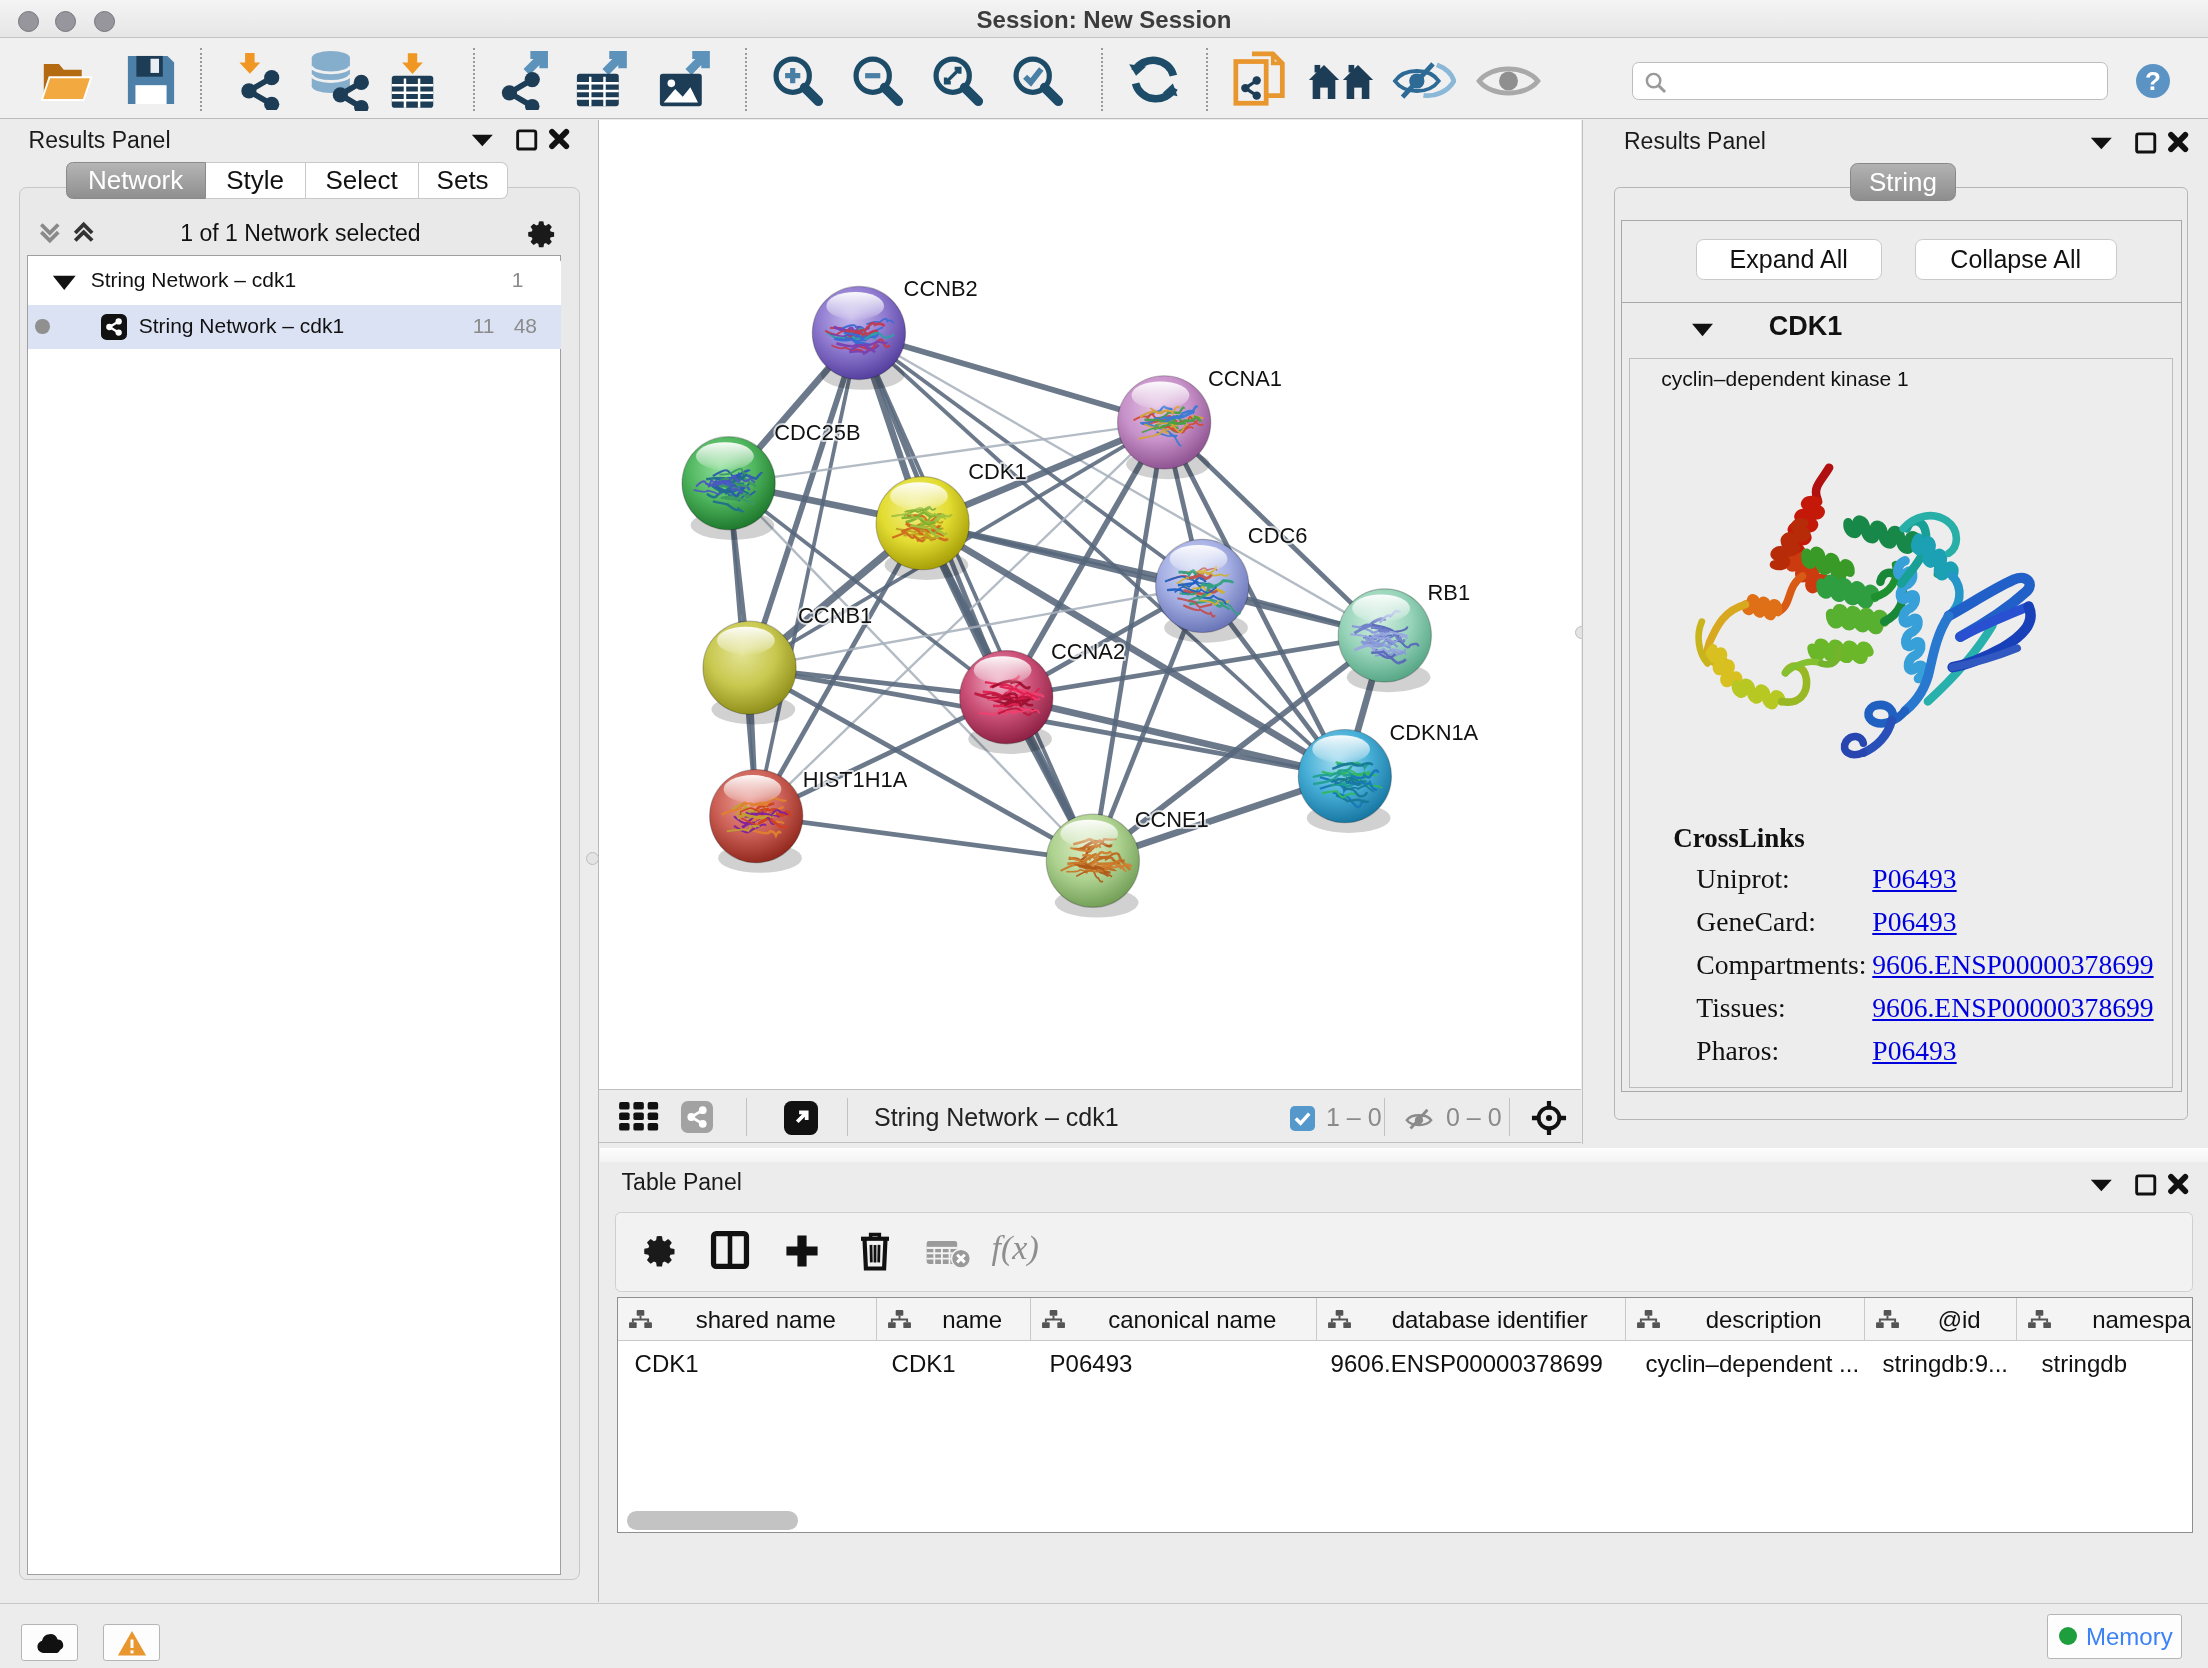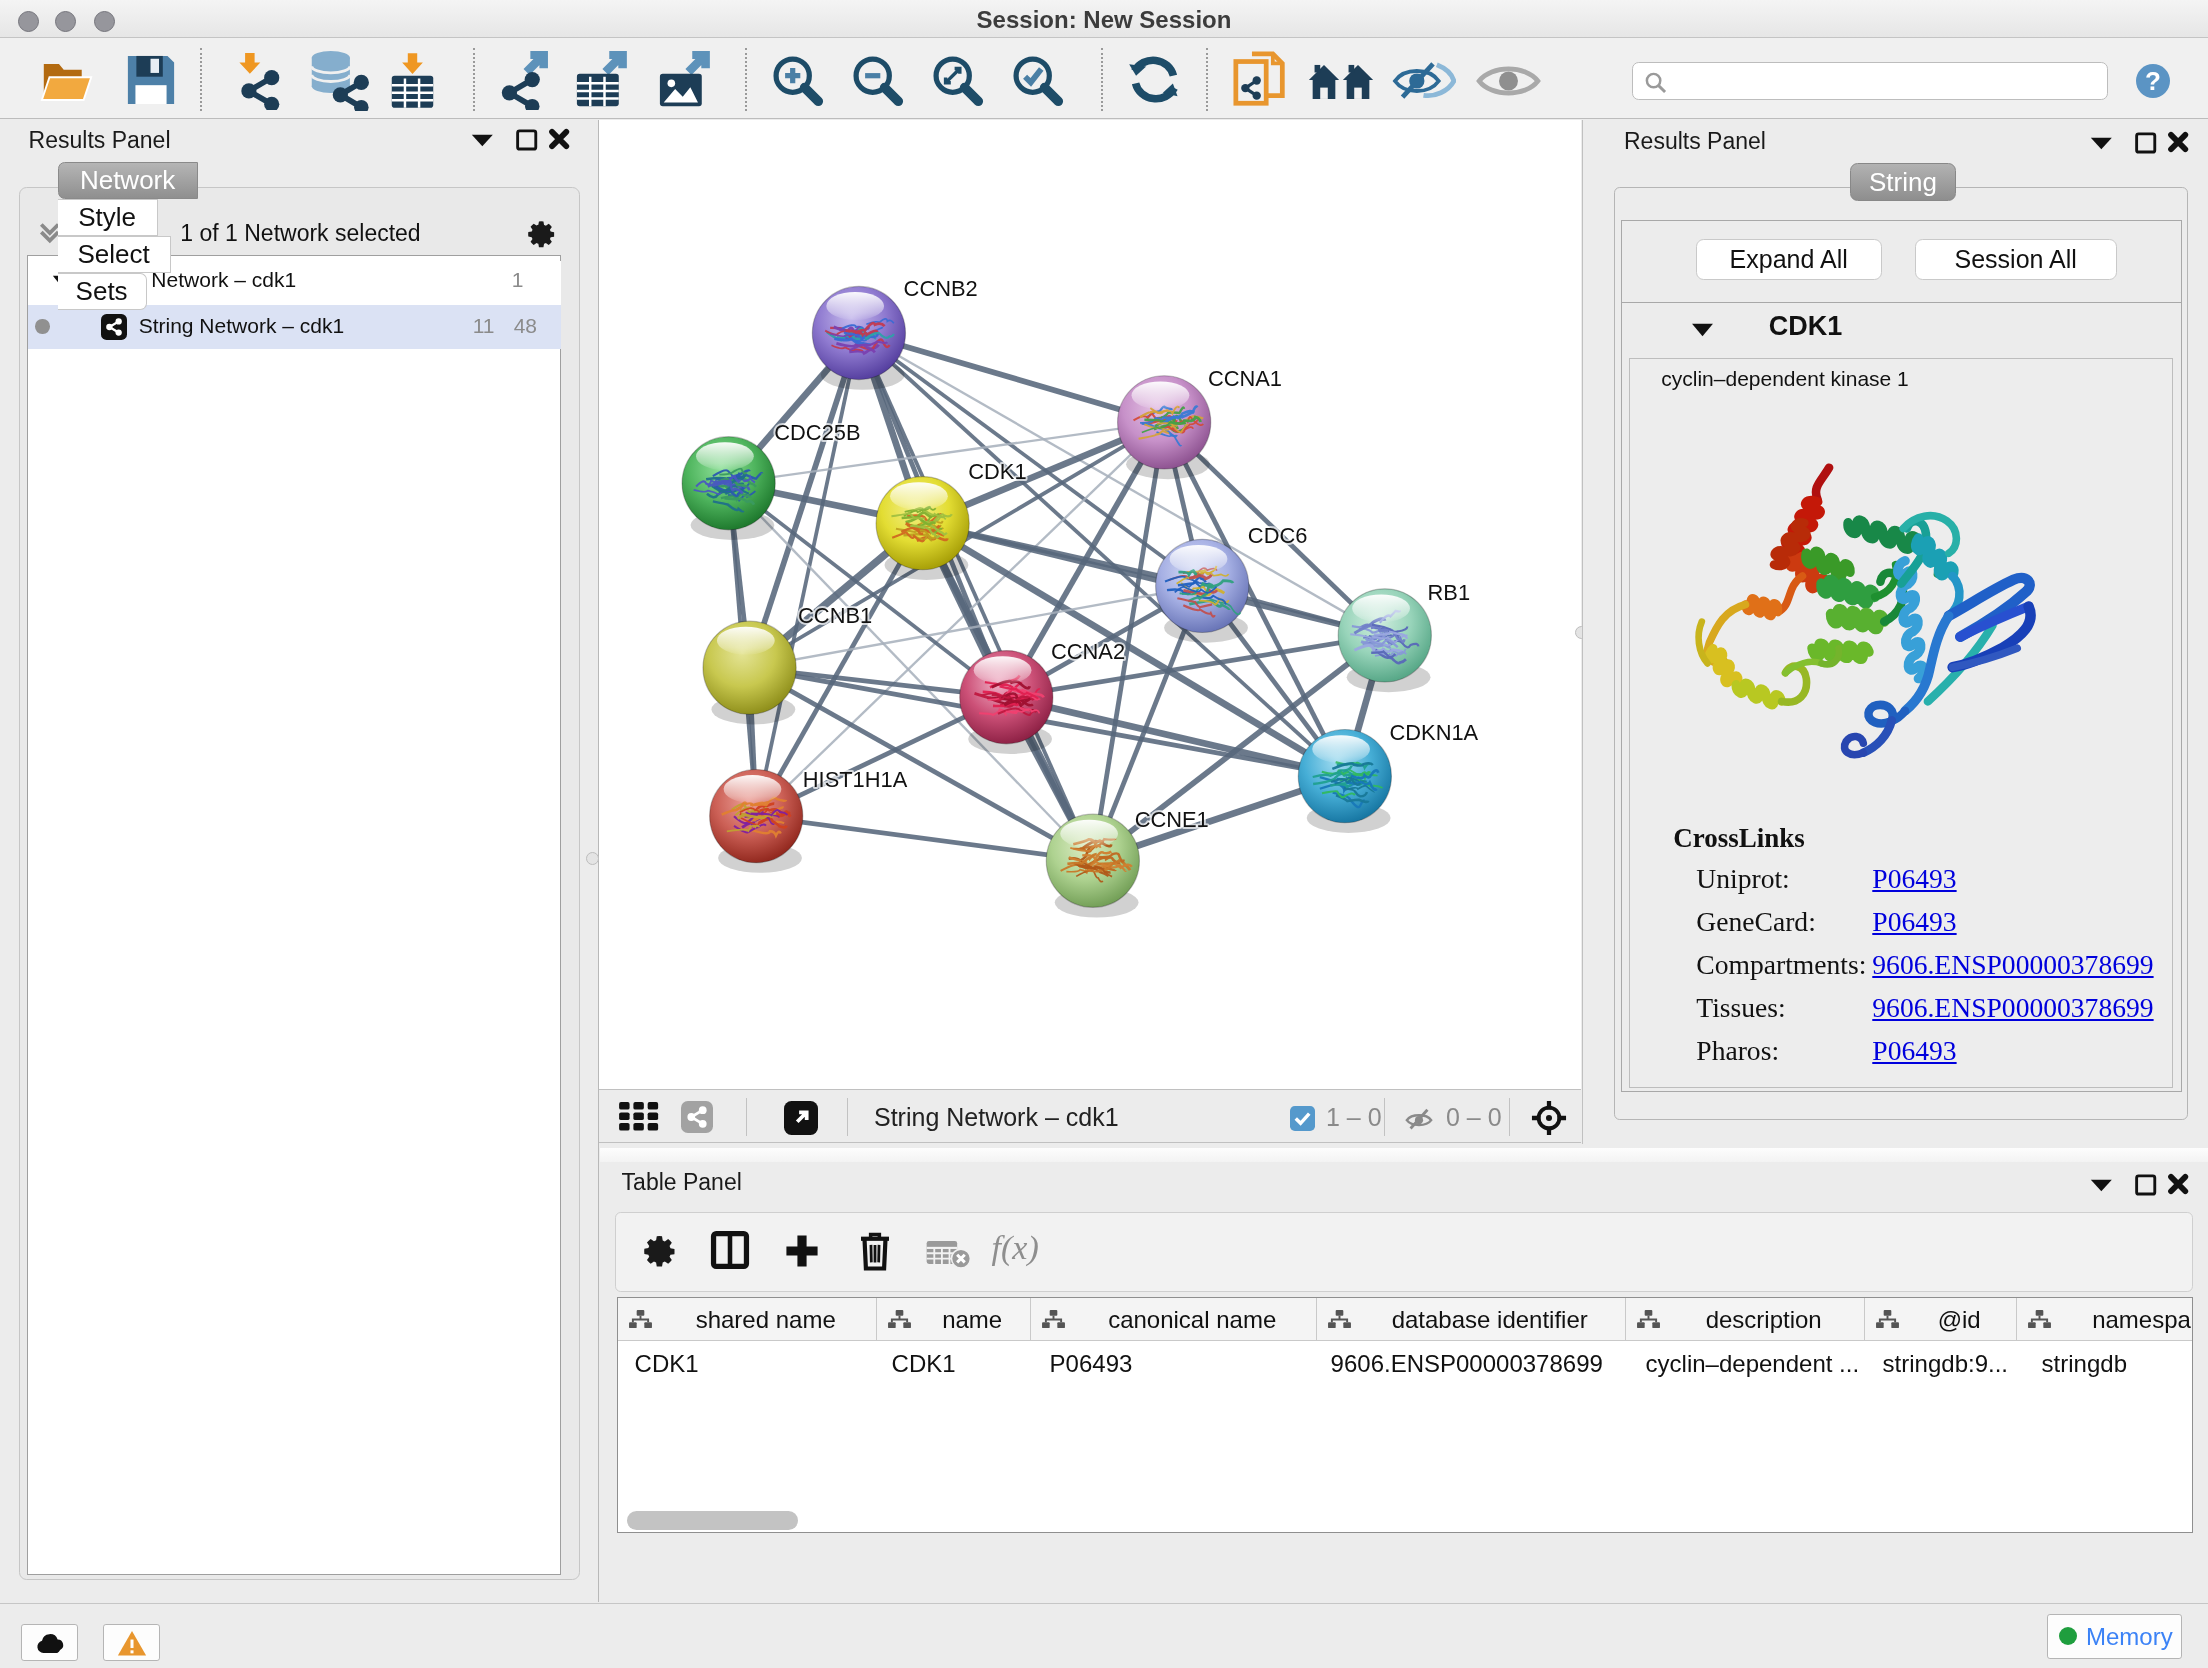--- a/index.html
+++ b/index.html
@@ -173,21 +173,21 @@
 
 <div class="abs" style="left:7.6px;top:120px;width:591px;height:1482px;background:#ececec;border-right:1px solid #b8b8b8;">
   <span class="abs panel-title" style="left:21px;top:6.7px;">Results Panel</span>
 
   <svg class="abs" style="left:460px;top:7.6px;" width="105" height="23" viewBox="0 0 110 24">
     <path d="M4 7 L26 7 L15 19 Z" fill="#111"></path>
     <rect x="52" y="3" width="19" height="19" fill="none" stroke="#111" stroke-width="3" rx="2"></rect>
     <path d="M88 4 L103 19 M103 4 L88 19" stroke="#111" stroke-width="6" stroke-linecap="round"></path>
   </svg>
 
-  <div class="abs" style="left:50px;top:42px;height:37px;display:flex;z-index:5;flex-direction:column;">
+  <div class="abs" style="left:58px;top:42px;height:37px;display:flex;z-index:5;">
     <div style="width:140px;background:linear-gradient(#b5b5b5,#8f8f8f);border:1px solid #8a8a8a;border-radius:6.7px 0 0 6.7px;color:#fff;font-size:26px;text-align:center;line-height:35px;">Network</div>
     <div style="width:100px;background:#fff;border:1px solid #c8c8c8;border-left:none;color:#111;font-size:26px;text-align:center;line-height:35px;">Style</div>
     <div style="width:113px;background:#fff;border:1px solid #c8c8c8;border-left:none;color:#111;font-size:26px;text-align:center;line-height:35px;">Select</div>
     <div style="width:89px;background:#fff;border:1px solid #c8c8c8;border-left:none;border-radius:0 6.7px 6.7px 0;color:#111;font-size:26px;text-align:center;line-height:35px;">Sets</div>
   </div>
 
   <div class="abs" style="left:11.4px;top:67px;width:561px;height:1393px;background:#e9e9e9;border:1px solid #c6c6c6;border-radius:7.6px;">
 
     <svg class="abs" style="left:17px;top:28.5px;" width="67" height="32" viewBox="0 0 70 34">
       <path d="M4 8 L13 17 L22 8 M4 16 L13 25 L22 16" stroke="#8a8a8a" stroke-width="4" fill="none"></path>
@@ -698,21 +698,21 @@
     <rect x="52" y="3" width="19" height="19" fill="none" stroke="#111" stroke-width="3" rx="2"></rect>
     <path d="M88 4 L103 19 M103 4 L88 19" stroke="#111" stroke-width="6" stroke-linecap="round"></path>
   </svg>
 
   <div class="abs" style="left:267px;top:43px;width:106px;height:38px;background:linear-gradient(#b2b2b2,#8e8e8e);border:1px solid #888;border-radius:7.6px;color:#fff;font-size:26px;text-align:center;line-height:36px;z-index:3;">String</div>
 
   <div class="abs" style="left:31px;top:67px;width:574px;height:933px;background:#ececec;border:1px solid #b5b5b5;border-radius:5.7px;">
 
     <div class="abs" style="left:5.7px;top:32px;width:561px;height:88px;background:#ececec;border:1px solid #a8a8a8;">
       <div class="abs" style="left:74px;top:18px;width:186px;height:41px;background:#fff;border:1px solid #c9c9c9;border-radius:7.6px;font-size:25px;text-align:center;line-height:39px;color:#111;">Expand All</div>
-      <div class="abs" style="left:293px;top:18px;width:202px;height:41px;background:#fff;border:1px solid #c9c9c9;border-radius:7.6px;font-size:25px;text-align:center;line-height:39px;color:#111;">Session All</div>
+      <div class="abs" style="left:293px;top:18px;width:202px;height:41px;background:#fff;border:1px solid #c9c9c9;border-radius:7.6px;font-size:25px;text-align:center;line-height:39px;color:#111;">Collapse All</div>
     </div>
 
     <div class="abs" style="left:5.7px;top:114px;width:561px;height:790px;background:#ececec;border:1px solid #a8a8a8;">
       <svg class="abs" style="left:68px;top:17px;" width="25" height="19" viewBox="0 0 26 20">
           <path d="M2 4 L24 4 L13 17 Z" fill="#111"></path>
         </svg>
       <span class="abs" style="left:147px;top:7.6px;font-size:27px;font-weight:bold;color:#111;">CDK1</span>
 
       <div class="abs" style="left:7.6px;top:55px;width:544px;height:730px;background:#ededed;border:1px solid #bdbdbd;">
         <span class="abs" style="left:31px;top:7.6px;font-size:21px;color:#111;">cyclin–dependent kinase 1</span>

